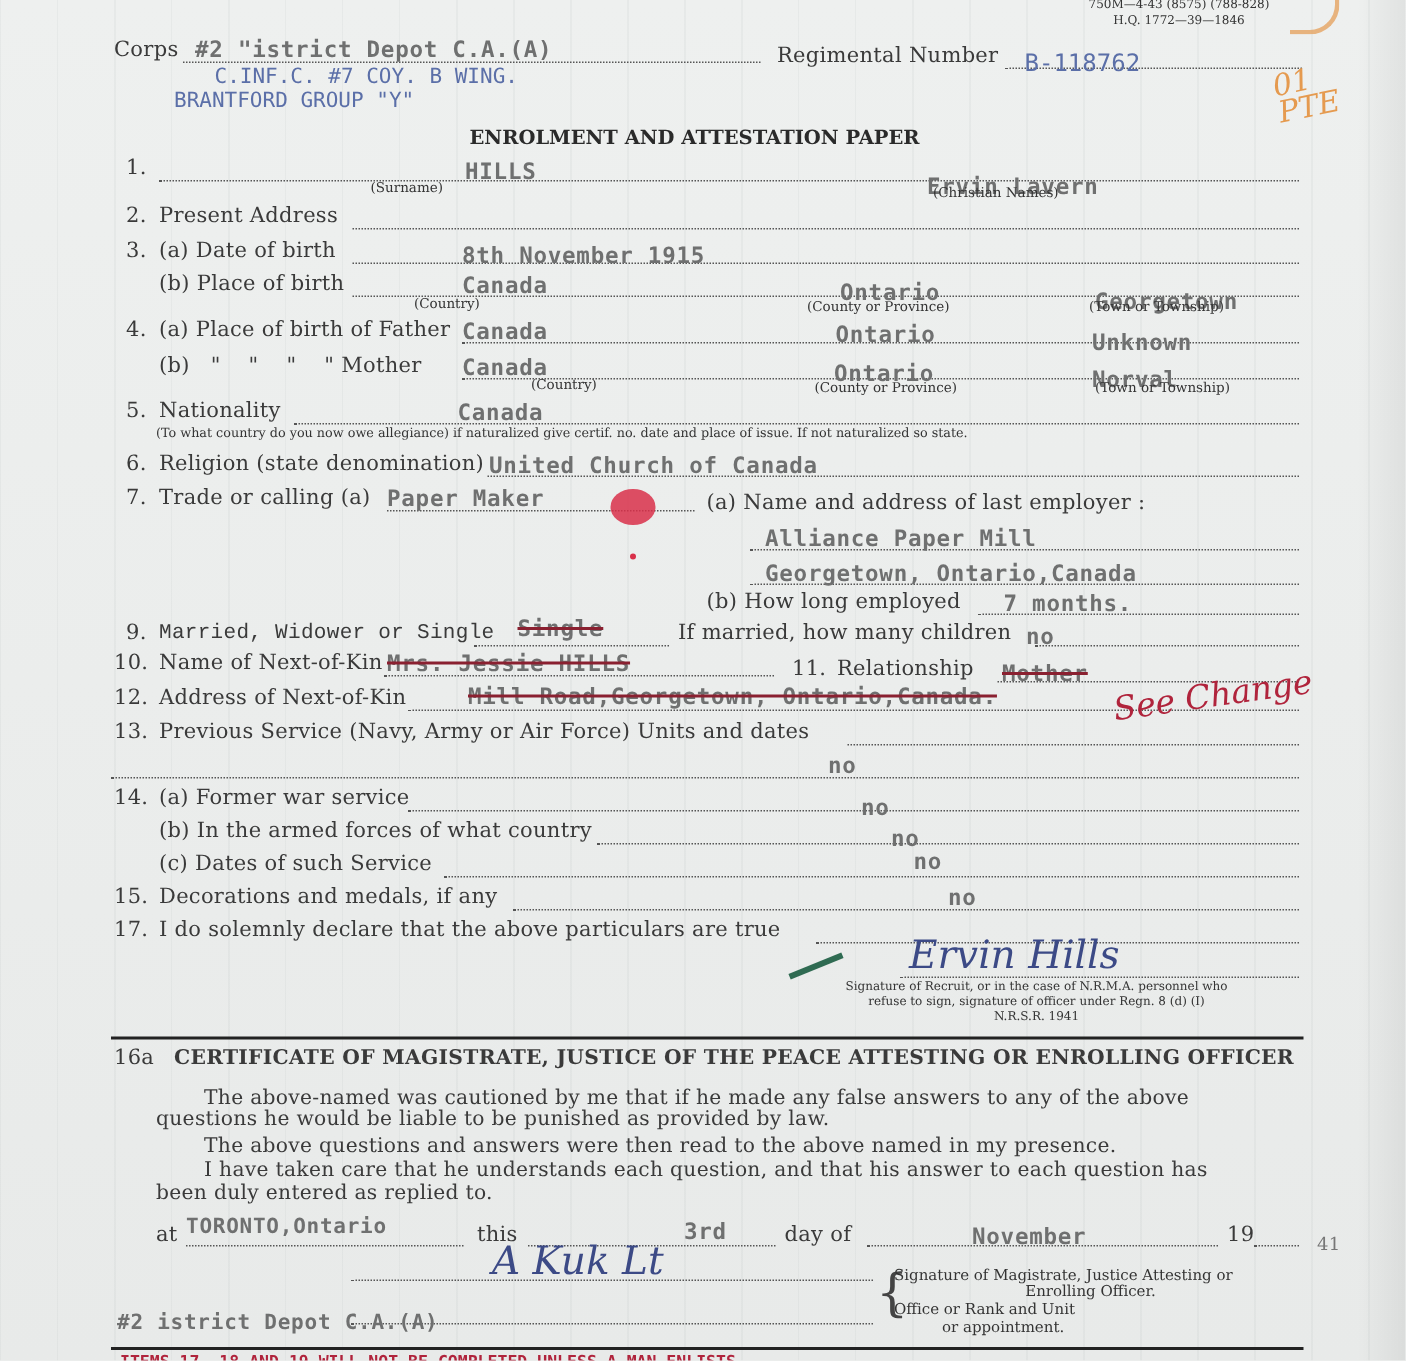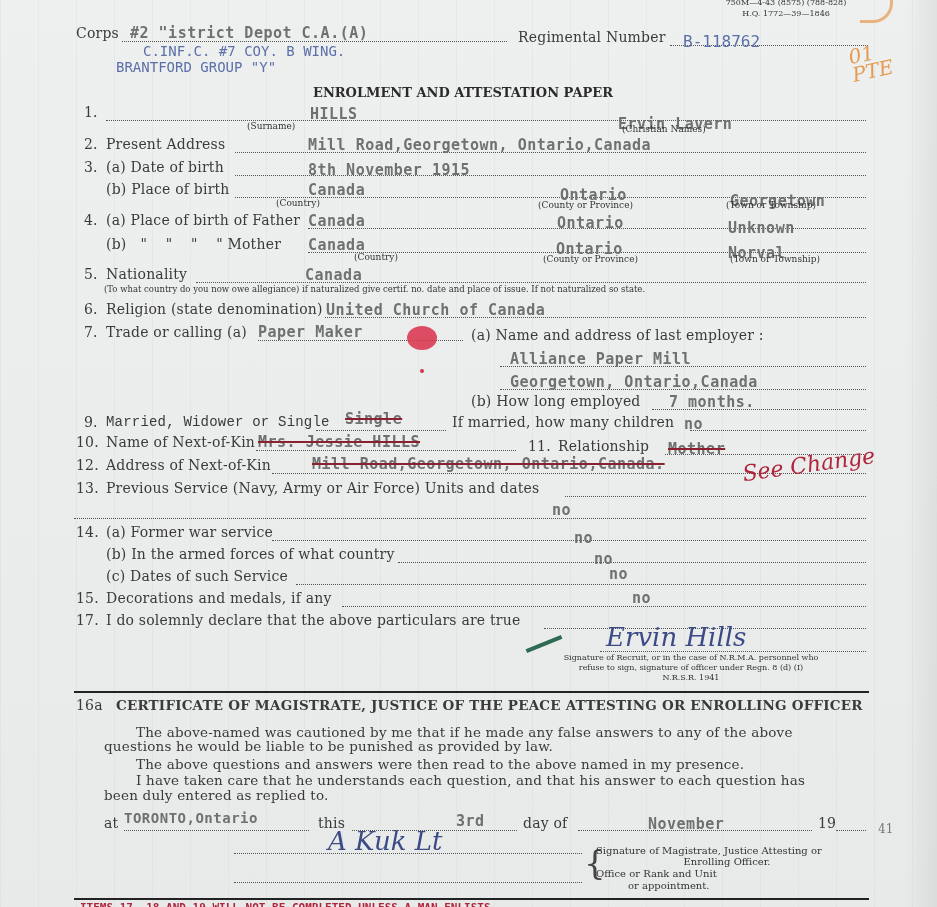--- a/index.html
+++ b/index.html
@@ -56,21 +56,20 @@
   <div class="abs lbl" style="left:84px;top:104px;">1.</div>
   <div class="dots" style="left:106px;top:120px;width:760px;"></div>
   <div class="abs tw" style="left:310px;top:105px;">HILLS</div>
   <div class="abs sm" style="left:247px;top:121px;">(Surname)</div>
   <div class="abs tw" style="left:618px;top:115px;">Ervin Lavern</div>
   <div class="abs sm" style="left:622px;top:124px;">(Christian Names)</div>
 
   <div class="abs lbl" style="left:84px;top:136px;">2.</div>
   <div class="abs lbl" style="left:106px;top:136px;">Present Address</div>
   <div class="dots" style="left:235px;top:152px;width:631px;"></div>
-  <div class="abs tw" style="left:308px;top:136px;">Mill Road,Georgetown, Ontario,Canada</div>
 
   <div class="abs lbl" style="left:84px;top:159px;">3.</div>
   <div class="abs lbl" style="left:106px;top:159px;">(a) Date of birth</div>
   <div class="dots" style="left:235px;top:175px;width:631px;"></div>
   <div class="abs tw" style="left:308px;top:161px;">8th November 1915</div>
 
   <div class="abs lbl" style="left:106px;top:181px;">(b) Place of birth</div>
   <div class="dots" style="left:235px;top:197px;width:631px;"></div>
   <div class="abs tw" style="left:308px;top:181px;">Canada</div>
   <div class="abs tw" style="left:560px;top:186px;">Ontario</div>
@@ -207,18 +206,19 @@
 
   <div class="dots" style="left:234px;top:853px;width:348px;"></div>
   <div class="abs hand" style="left:328px;top:826px;font-size:26px;color:#3c4a86;">A Kuk Lt</div>
   <div class="abs" style="left:584px;top:845px;font-size:34px;color:#444;line-height:34px;">{</div>
   <div class="abs xs" style="left:596px;top:845px;font-size:10px;">Signature of Magistrate, Justice Attesting or</div>
   <div class="abs xs" style="left:596px;top:856px;width:262px;text-align:center;font-size:10px;">Enrolling Officer.</div>
   <div class="abs xs" style="left:596px;top:868px;font-size:10px;">Office or Rank and Unit</div>
   <div class="abs xs" style="left:628px;top:880px;font-size:10px;">or appointment.</div>
 
   <div class="dots" style="left:234px;top:882px;width:348px;"></div>
+  <div class="abs tw" style="left:78px;top:874px;font-size:14px;">#2 istrict Depot C.A.(A)</div>
 
   <div class="rule" style="left:74px;top:898px;width:795px;height:2px;"></div>
   <div class="abs" style="left:80px;top:901px;font-family:'DejaVu Sans Mono',monospace;font-size:11px;font-weight:bold;color:#b0243c;">ITEMS 17, 18 AND 19 WILL NOT BE COMPLETED UNLESS A MAN ENLISTS</div>
 
   <div class="abs" style="left:905px;top:0;width:32px;height:907px;background:linear-gradient(90deg, rgba(0,0,0,0), rgba(0,0,0,0.06));"></div>
 </div>
 
 </body></html>

